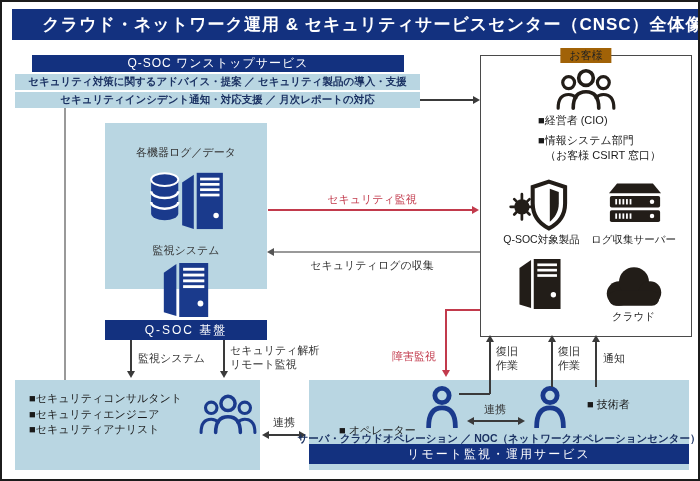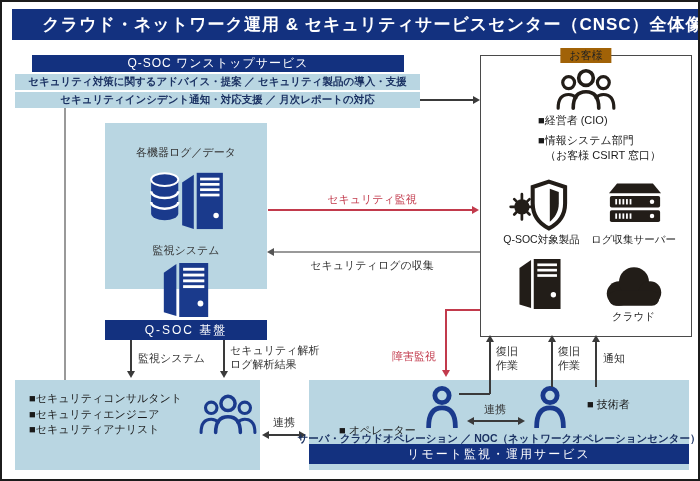--- a/index.html
+++ b/index.html
@@ -91,21 +91,21 @@
   <div class="lbl ctr" style="left:280px;top:256px;width:180px;font-size:11px;color:#333;">セキュリティログの収集</div>
 
   <div class="vline dark" style="left:128px;top:338px;height:31px;"></div>
   <div class="ah d" style="left:124.5px;top:369px;"></div>
   <div class="lbl" style="left:136px;top:349px;font-size:11px;color:#333;">監視システム</div>
 
   <div class="vline dark" style="left:221px;top:338px;height:31px;"></div>
   <div class="ah d" style="left:217.5px;top:369px;"></div>
   <div class="lbl" style="left:228px;top:341px;font-size:11px;color:#333;line-height:14px;">
     <span style="display:block;">セキュリティ解析</span>
-    <span style="display:block;">ログ解析結果</span>
+    <span style="display:block;">リモート監視</span>
   </div>
 
   <div class="lightbox" style="left:13px;top:378px;width:245px;height:90px;">
     <div class="lbl" style="left:14px;top:11px;font-size:11px;color:#1a1a1a;line-height:15.5px;">
       <span style="display:block;">■セキュリティコンサルタント</span>
       <span style="display:block;">■セキュリティエンジニア</span>
       <span style="display:block;">■セキュリティアナリスト</span>
     </div>
     <div class="abs navyicon" style="left:183px;top:12px;">
       <svg class="icon" width="60" height="44" viewBox="0 0 68 46" fill="none" stroke="currentColor" stroke-linecap="round">

